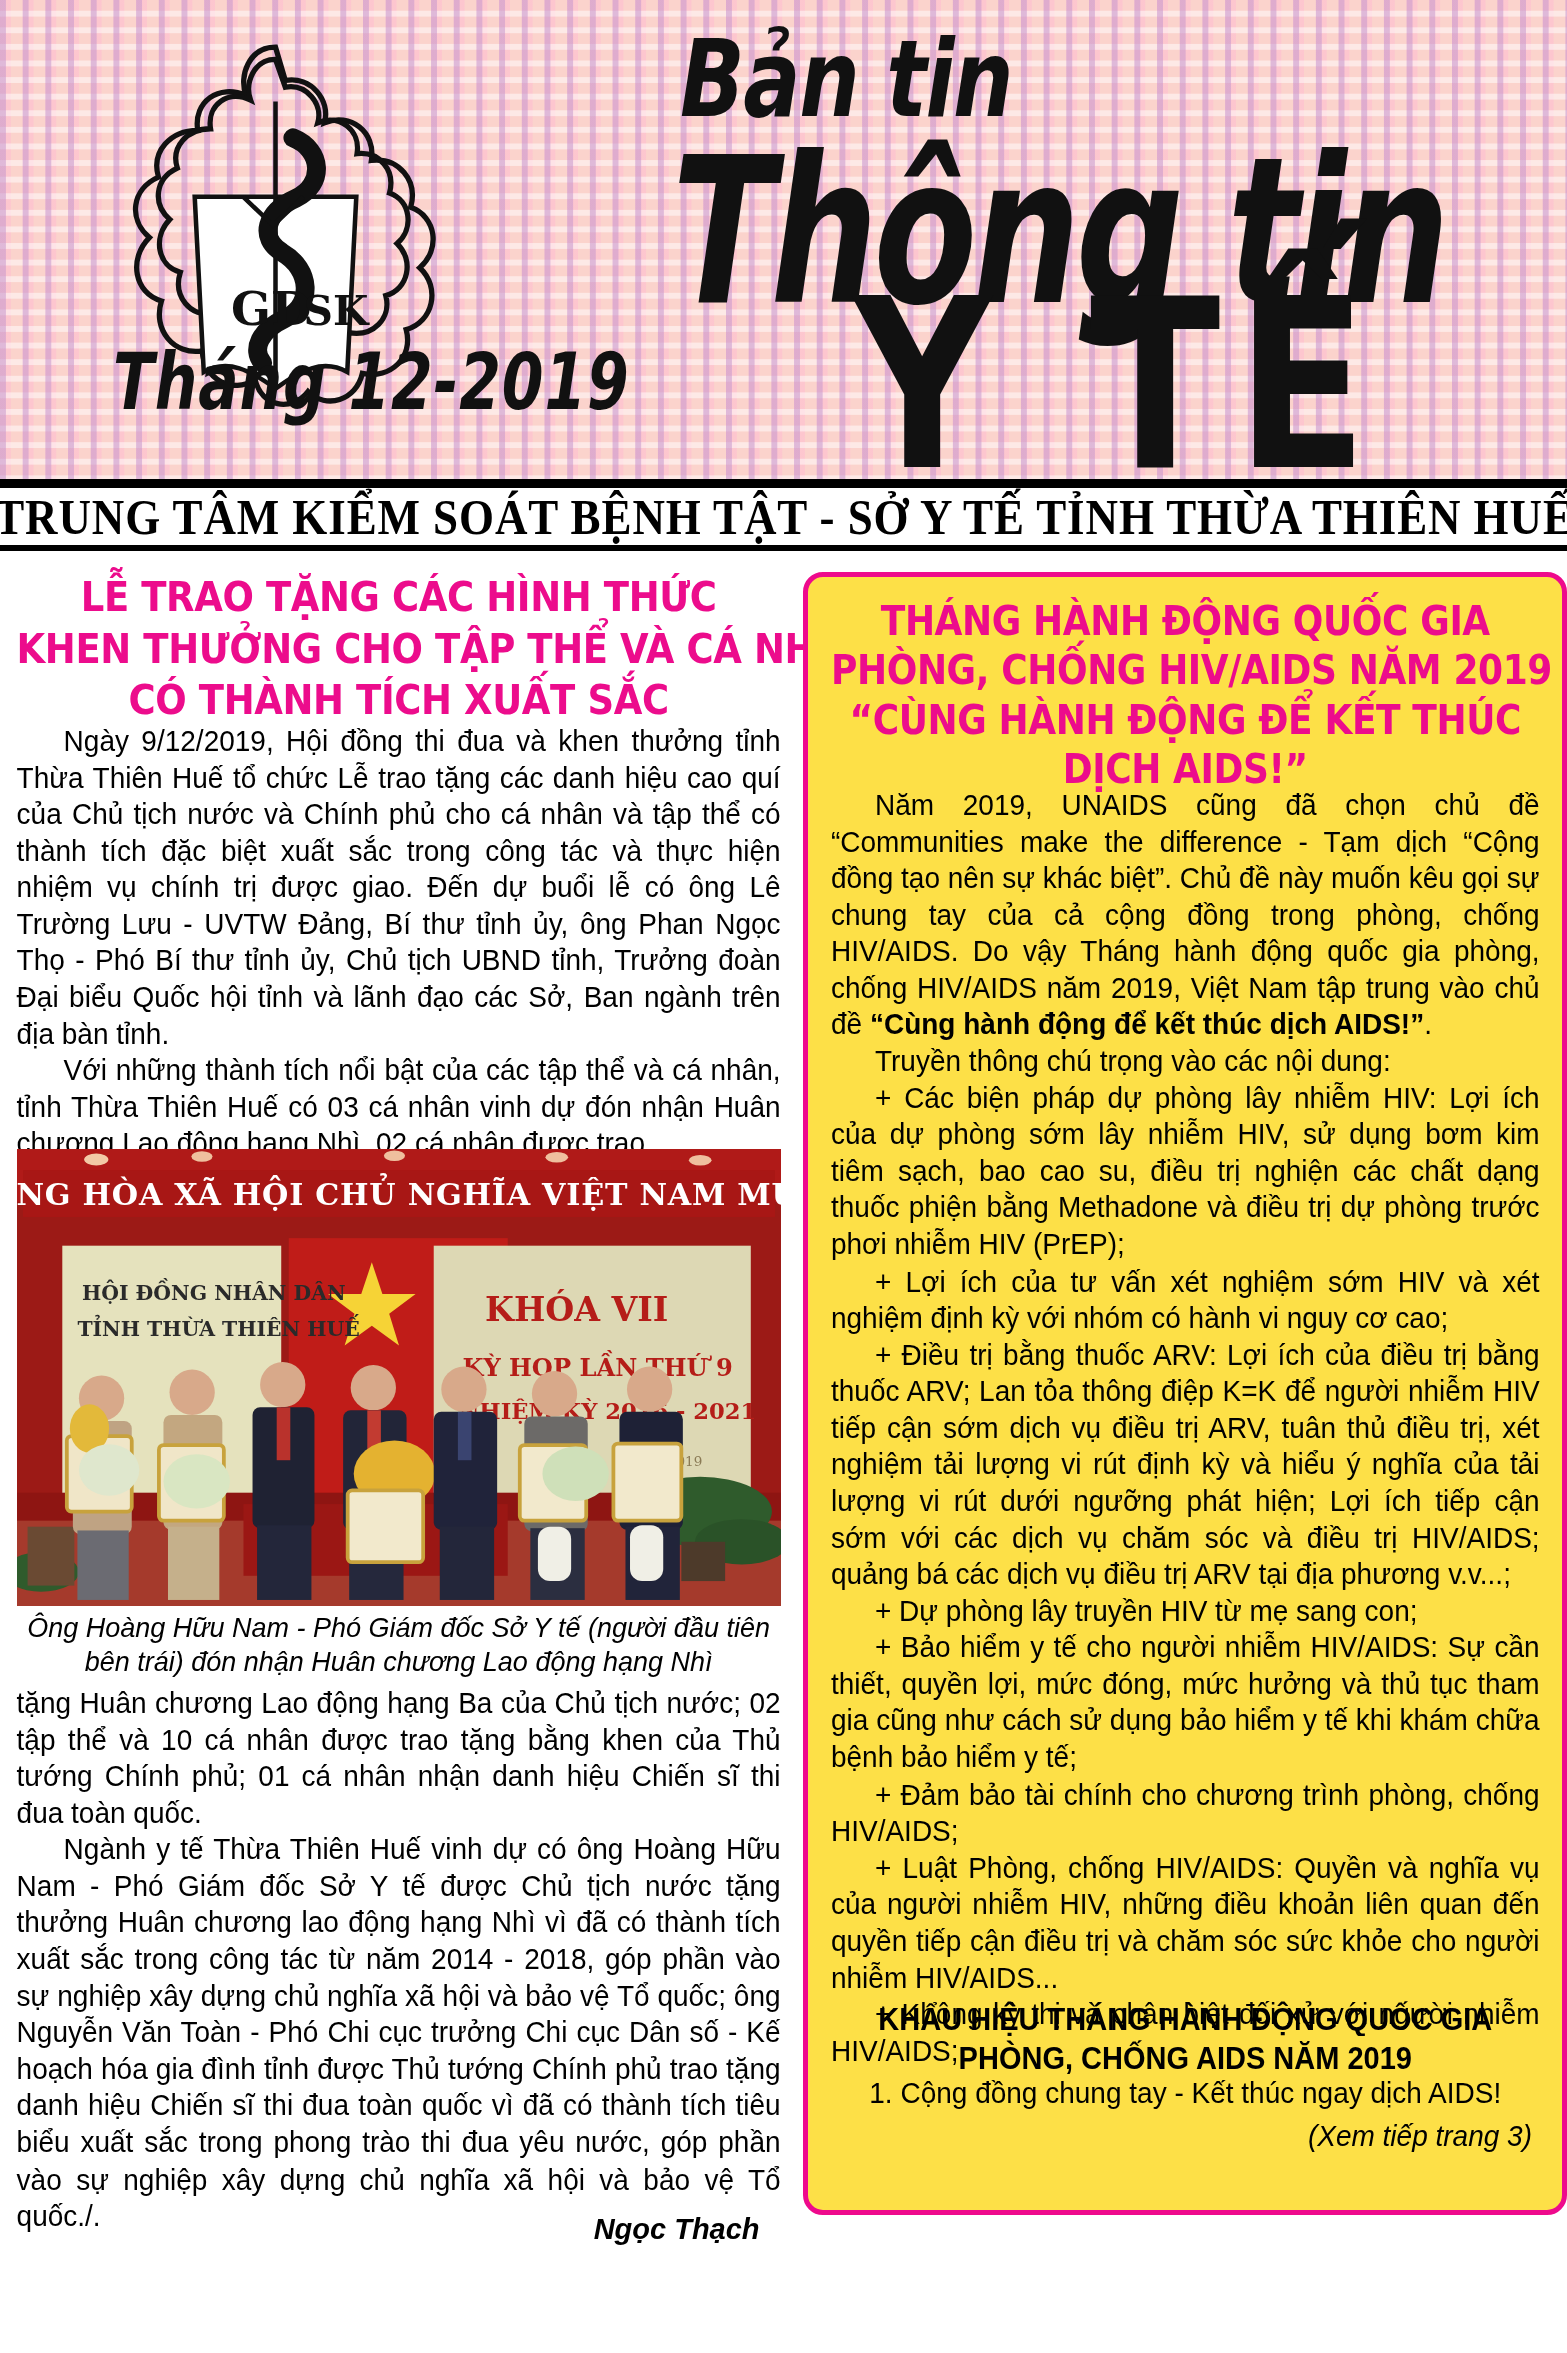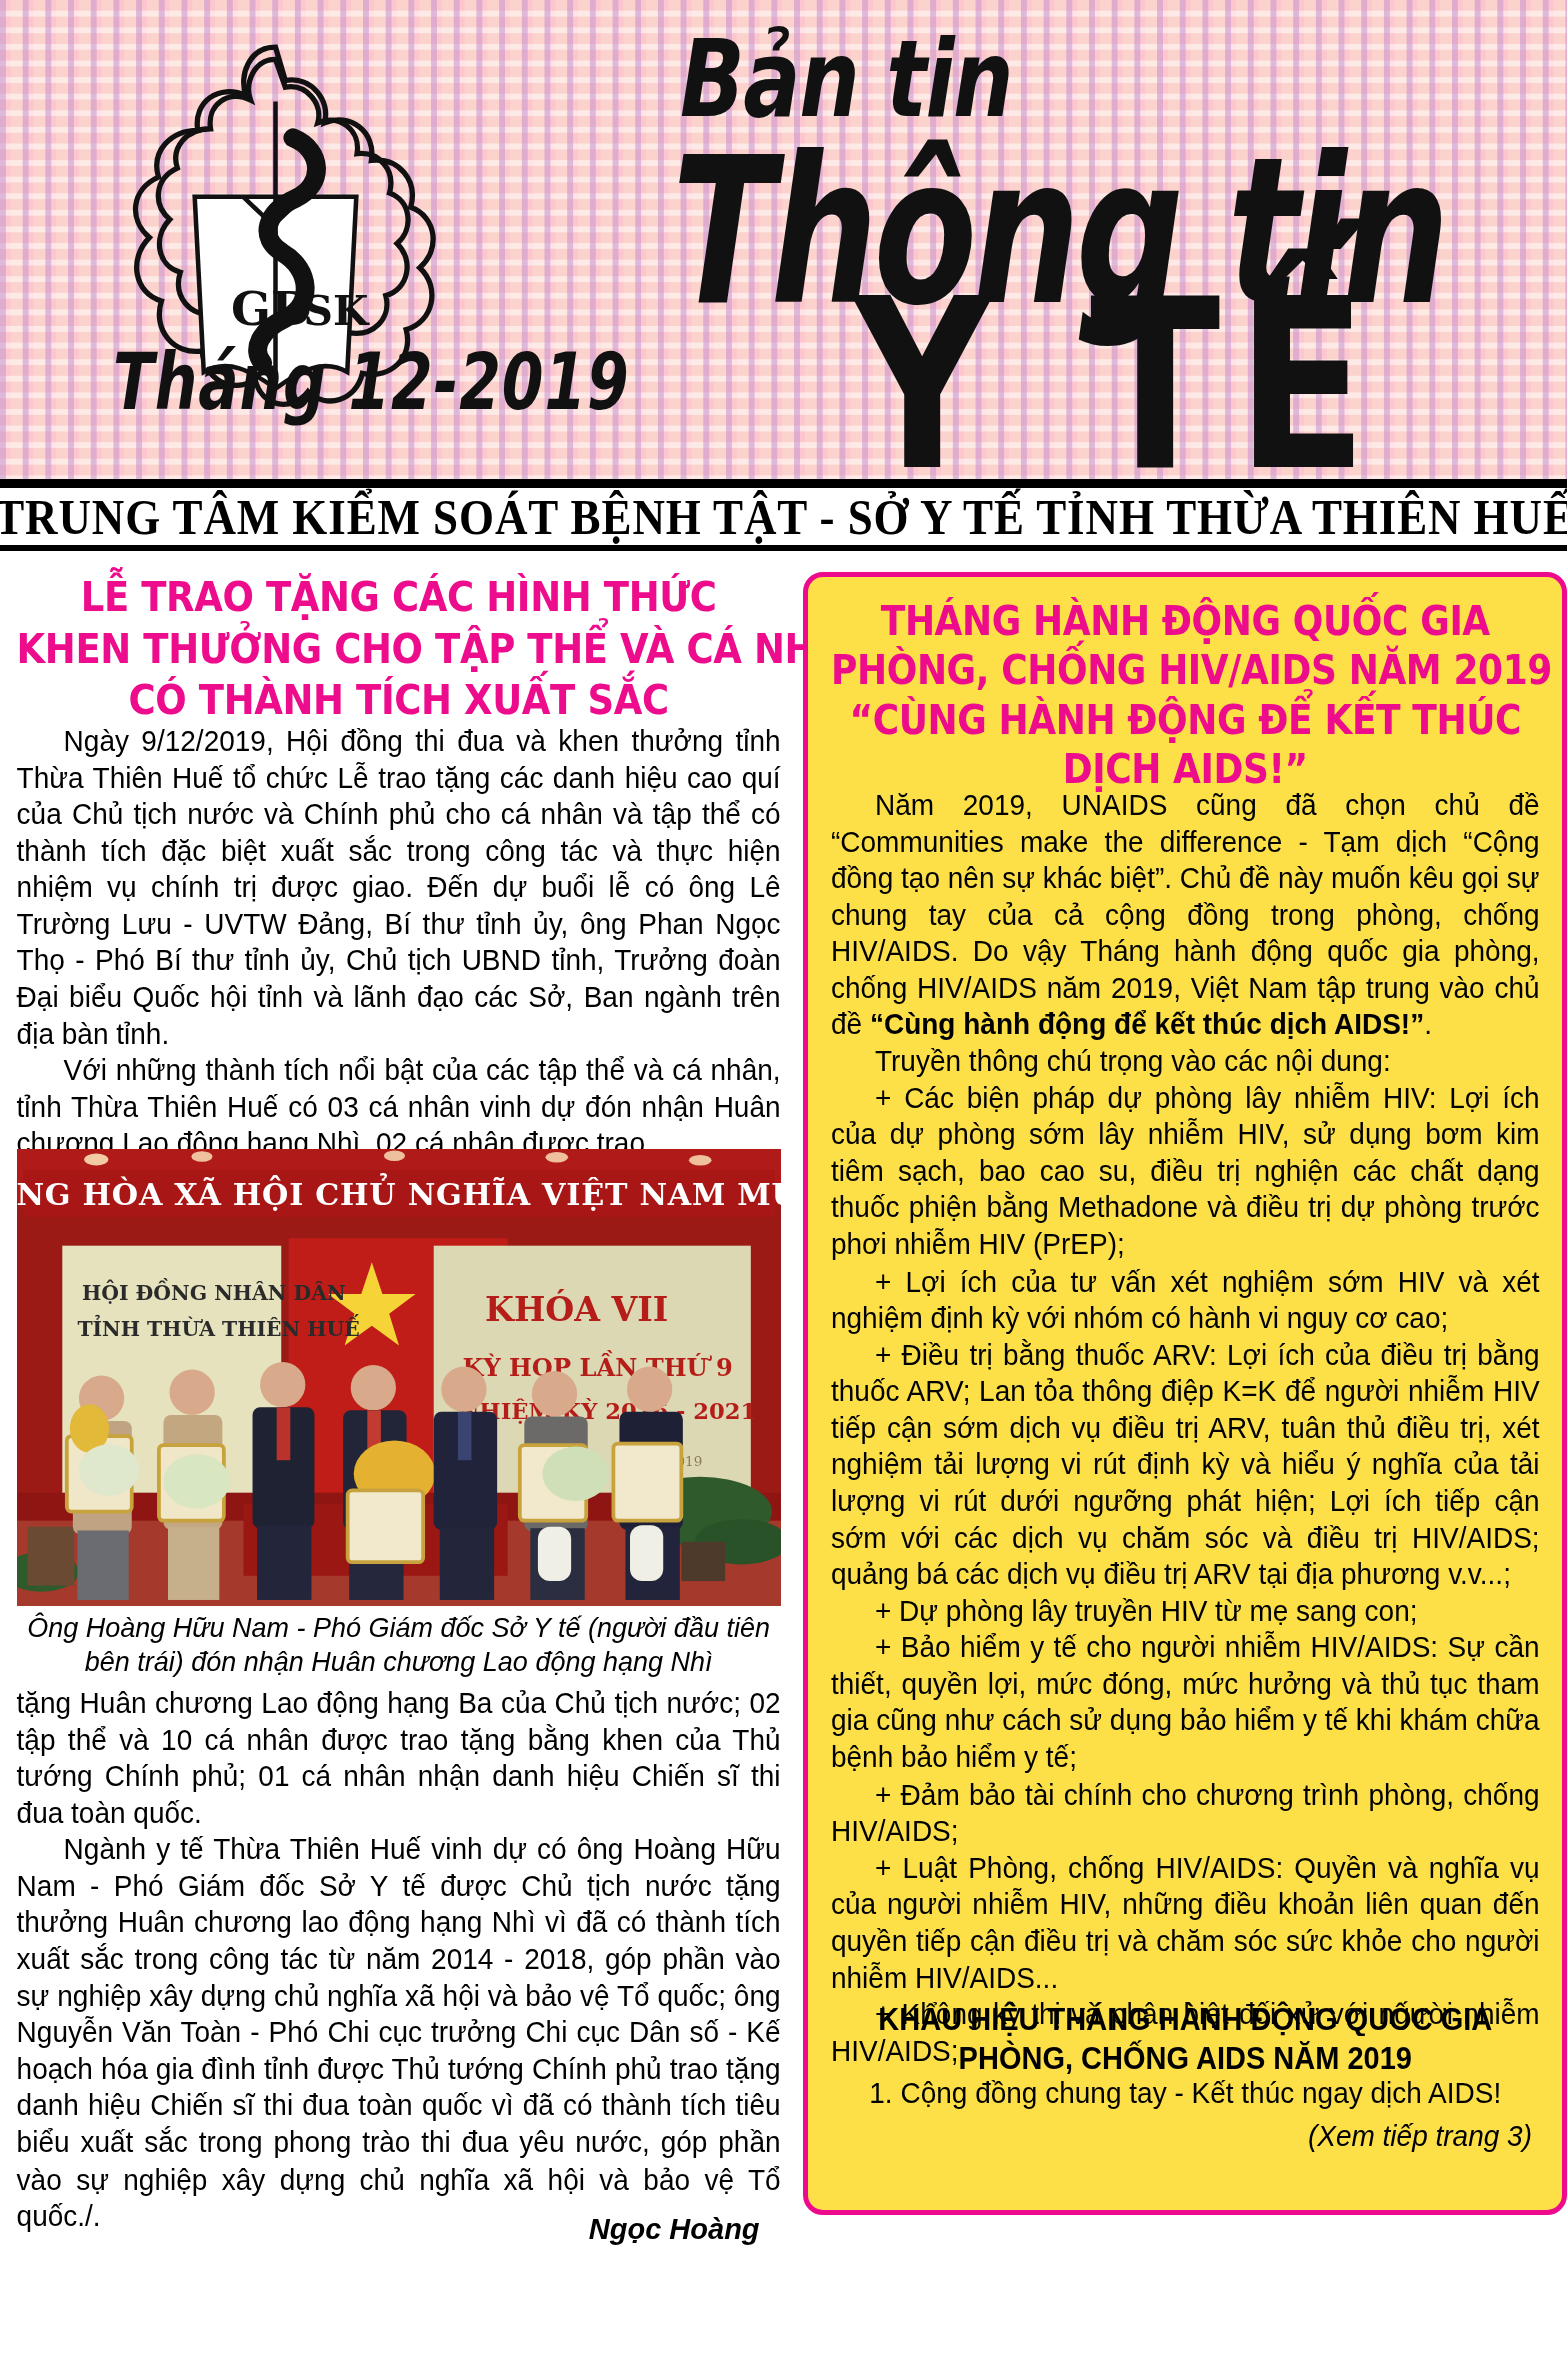--- a/index.html
+++ b/index.html
@@ -411,21 +411,21 @@
       </svg>
     </div>
 
     <div class="caption">Ông Hoàng Hữu Nam - Phó Giám đốc Sở Y tế (người đầu tiên bên trái) đón nhận Huân chương Lao động hạng Nhì</div>
 
     <div class="body-text">
       <p class="noindent">tặng Huân chương Lao động hạng Ba của Chủ tịch nước; 02 tập thể và 10 cá nhân được trao tặng bằng khen của Thủ tướng Chính phủ; 01 cá nhân nhận danh hiệu Chiến sĩ thi đua toàn quốc.</p>
       <p>Ngành y tế Thừa Thiên Huế vinh dự có ông Hoàng Hữu Nam - Phó Giám đốc Sở Y tế được Chủ tịch nước tặng thưởng Huân chương lao động hạng Nhì vì đã có thành tích xuất sắc trong công tác từ năm 2014 - 2018, góp phần vào sự nghiệp xây dựng chủ nghĩa xã hội và bảo vệ Tổ quốc; ông Nguyễn Văn Toàn - Phó Chi cục trưởng Chi cục Dân số - Kế hoạch hóa gia đình tỉnh được Thủ tướng Chính phủ trao tặng danh hiệu Chiến sĩ thi đua toàn quốc vì đã có thành tích tiêu biểu xuất sắc trong phong trào thi đua yêu nước, góp phần vào sự nghiệp xây dựng chủ nghĩa xã hội và bảo vệ Tổ quốc./.</p>
     </div>
 
-    <div class="byline">Ngọc Hoàng</div>
+    <div class="byline">Ngọc Thạch</div>
   </div>
 
   <div class="col-right">
     <div class="pinkbox">
 
       <div class="headline-box">
         <div>THÁNG HÀNH ĐỘNG QUỐC GIA</div>
         <div>PHÒNG, CHỐNG HIV/AIDS NĂM 2019</div>
         <div>“CÙNG HÀNH ĐỘNG ĐỂ KẾT THÚC</div>
         <div>DỊCH AIDS!”</div>

